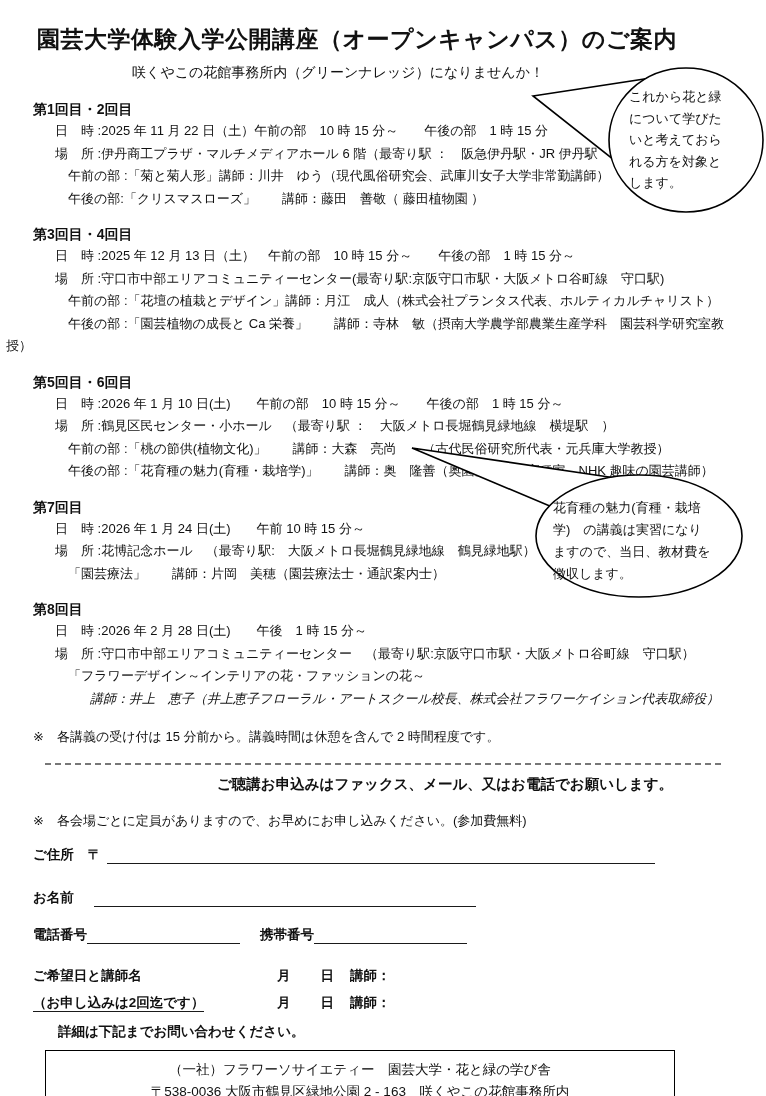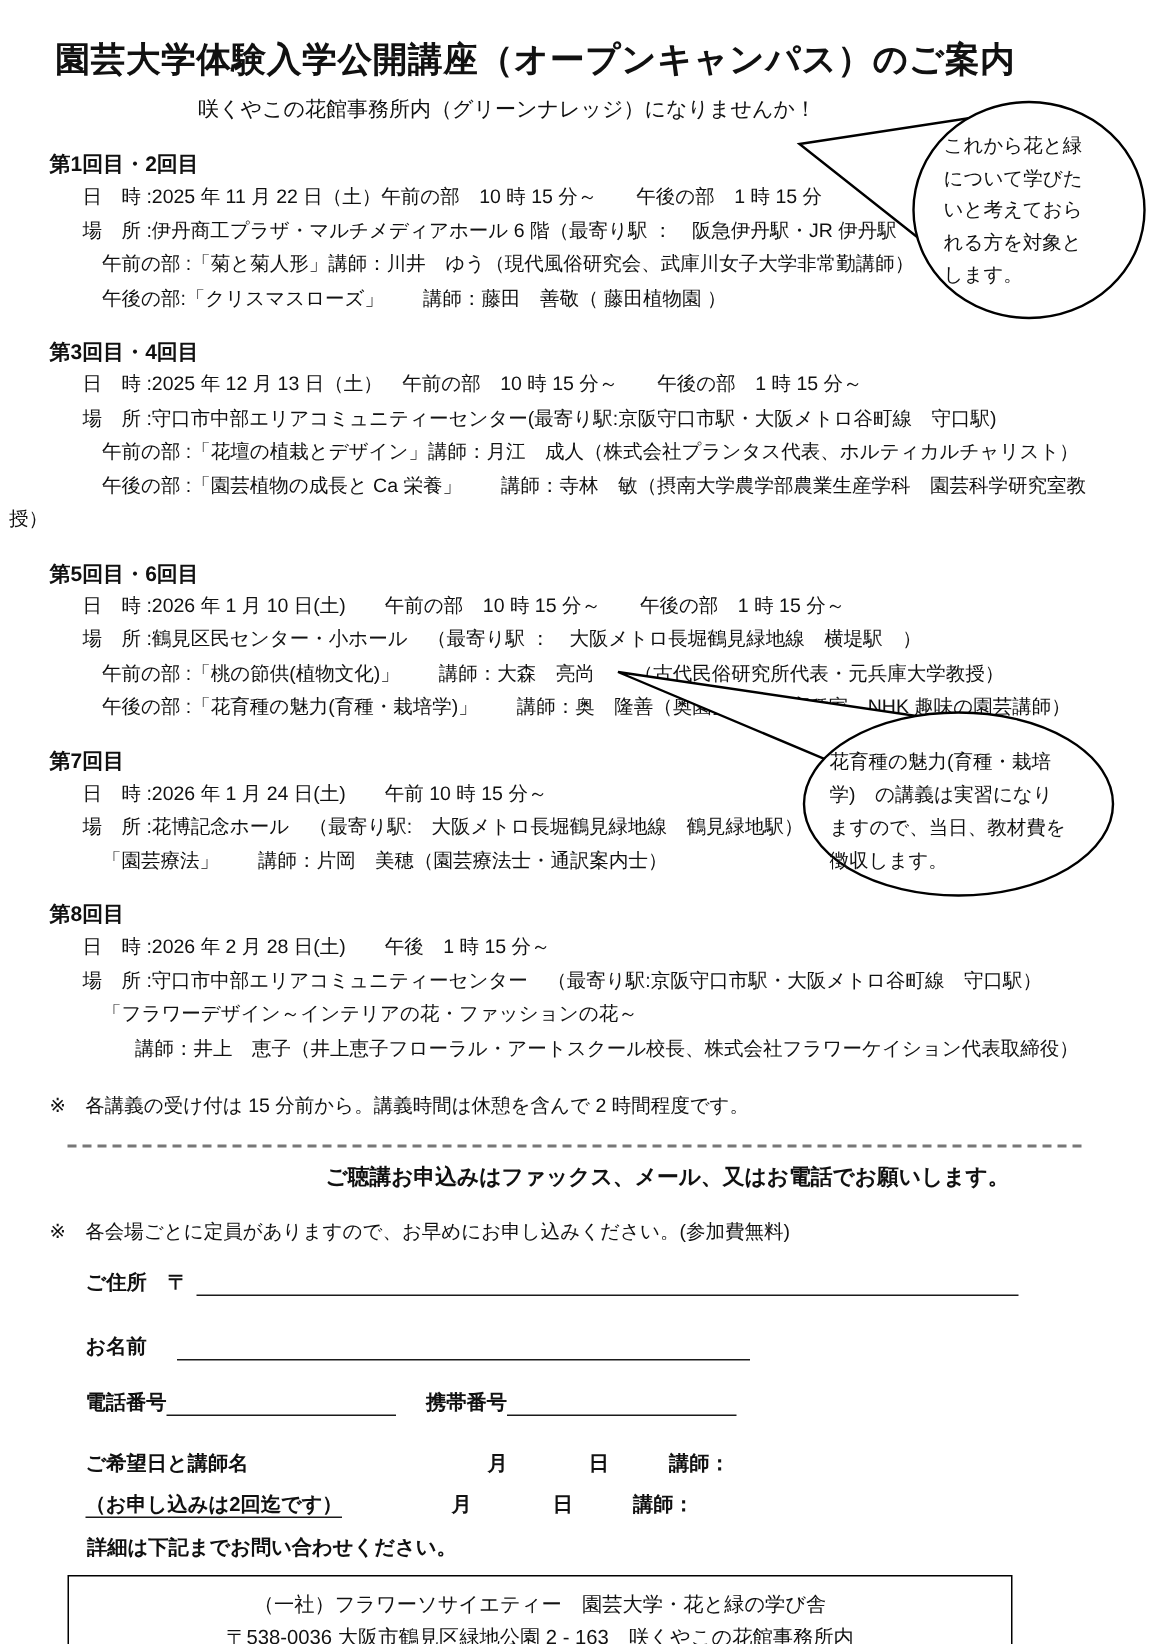--- a/index.html
+++ b/index.html
@@ -12,29 +12,29 @@
 
   .title{font-size:23px;font-weight:700;letter-spacing:.5px;text-align:center;width:648px;margin:0 0 9px 0;white-space:nowrap;}
   .subtitle{font-size:14px;text-align:center;width:610px;margin:0 0 16px 0;white-space:nowrap;}
 
   .section{margin-bottom:13px;}
   .section.gap-lg{}
   .sec-header{font-weight:700;font-size:14px;line-height:22px;white-space:nowrap;}
   .line{font-size:13px;line-height:22.5px;white-space:nowrap;}
   .ind1{padding-left:22px;}
   .ind2{padding-left:35px;}
-  .ind3{padding-left:57px;}
+  .ind3{padding-left:57px;font-style:italic;}
   .indf{margin-left:-27px;}
 
   .note{font-size:13px;line-height:20px;margin-top:17px;white-space:nowrap;}
   .divider{border:none;border-top:2px dashed #777;width:676px;margin:16px 0 0 12px;}
   .apply-heading{font-size:14.5px;font-weight:700;text-align:right;width:640px;margin-top:10px;white-space:nowrap;}
 
   .form-row{display:flex;align-items:flex-end;font-size:13.5px;white-space:nowrap;}
-  .form-label{font-weight:700;margin-left:24px;}
+  .form-label{font-weight:700;}
   .fill{display:inline-block;border-bottom:1.6px solid #1a1a1a;height:17px;}
   .row-address{margin-top:15px;}
   .row-address .postal{margin:0 6px 0 14px;font-weight:700;}
   .row-address .fill{width:548px;}
   .row-name{margin-top:25px;}
   .row-name .fill{width:382px;margin-left:20px;}
   .row-phone{margin-top:19px;}
   .row-phone .fill{width:153px;}
   .row-phone .mobile-label{margin-left:20px;}
   .row-wish{margin-top:23px;align-items:baseline;}

